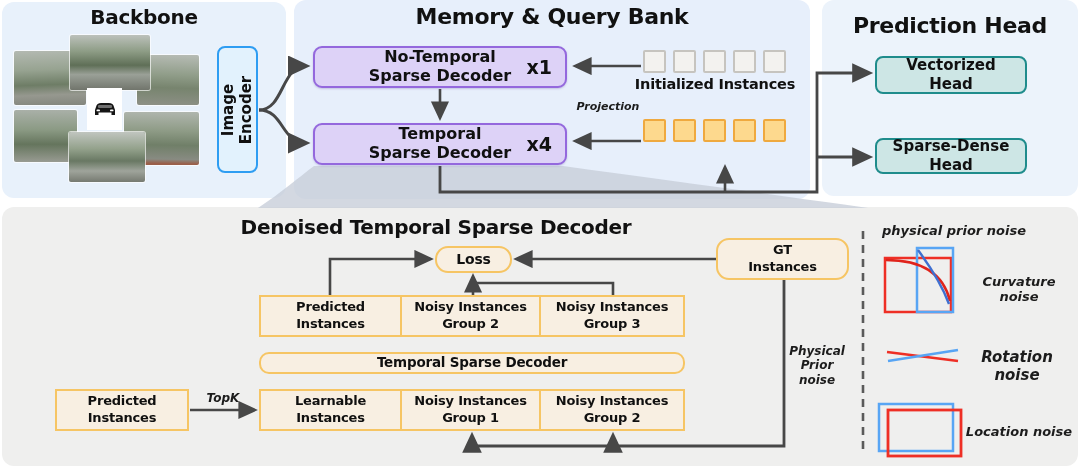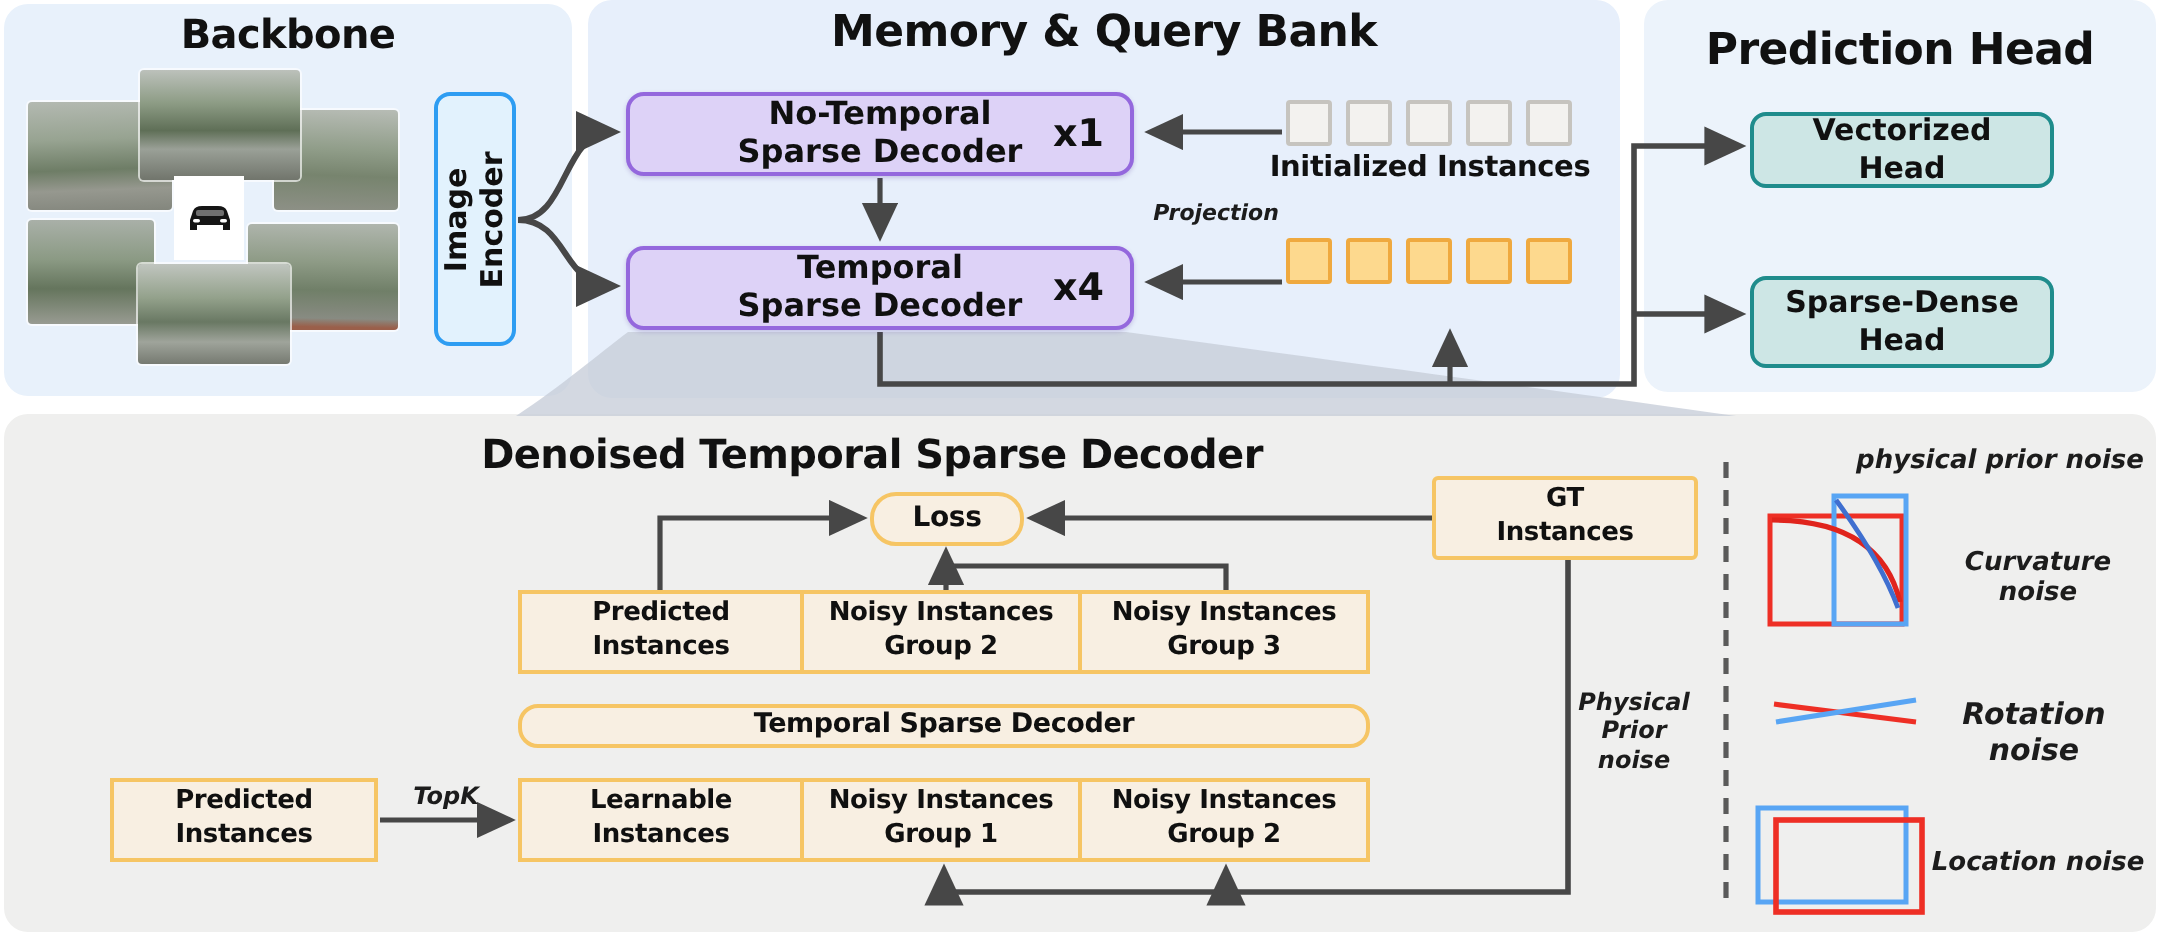--- a/index.html
+++ b/index.html
@@ -145,28 +145,28 @@
     <div class="tok temp"></div>
     <div class="tok temp"></div>
   </div>
 
   <div class="ital" style="left:572px;top:100px;width:72px;font-size:11px;font-weight:bold;">Projection</div>
 
   <div class="node teal" style="left:875px;top:56px;width:152px;height:38px;">
     <div>Vectorized</div>
     <div>Head</div>
   </div>
-  <div class="node teal" style="left:875px;top:138px;width:152px;height:46px;">
+  <div class="node teal" style="left:875px;top:138px;width:152px;height:36px;">
     <div>Sparse-Dense</div>
     <div>Head</div>
   </div>
 
   <div class="node cream rounded7" style="left:435px;top:246px;width:77px;height:27px;font-size:14px;">Loss</div>
 
-  <div class="node cream" style="left:716px;top:238px;width:133px;height:42px;border-radius:3px;">
+  <div class="node cream" style="left:716px;top:238px;width:133px;height:42px;border-radius:13px;">
     <div>GT</div>
     <div>Instances</div>
   </div>
 
   <div class="row" style="left:259px;top:295px;">
     <div class="node cream" style="width:143px;height:42px;">
       <div>Predicted</div>
       <div>Instances</div>
     </div>
     <div class="node cream" style="width:141px;height:42px;">
@@ -202,21 +202,21 @@
   </div>
 
   <div class="ital" style="left:196px;top:391px;width:54px;font-size:12px;font-weight:bold;">TopK</div>
 
   <div class="ital" style="left:788px;top:344px;width:58px;font-size:12px;font-weight:bold;line-height:1.2;">
     <div>Physical</div>
     <div>Prior</div>
     <div>noise</div>
   </div>
 
-  <div class="ital" style="left:920px;top:223px;width:160px;font-size:13px;font-weight:bold;">physical prior noise</div>
+  <div class="ital" style="left:866px;top:223px;width:160px;font-size:13px;font-weight:bold;text-align:right;">physical prior noise</div>
 
   <svg class="icon-svg" style="left:876px;top:242px;" width="84" height="76" viewBox="0 0 84 76">
     <rect x="9" y="16" width="66" height="54" fill="none" stroke="#ee2f25" stroke-width="2.5"></rect>
     <rect x="41" y="6" width="36" height="64" fill="none" stroke="#58a5f4" stroke-width="2.5"></rect>
     <path d="M10,18 C44,18 67,30 74,59" fill="none" stroke="#e0241c" stroke-width="2.6"></path>
     <path d="M42,8 C53,23 66,43 73,62" fill="none" stroke="#3f6fd0" stroke-width="2.4"></path>
   </svg>
   <div class="ital" style="left:962px;top:274px;width:114px;font-size:13px;font-weight:bold;">Curvature noise</div>
 
   <svg class="icon-svg" style="left:884px;top:344px;" width="78" height="22" viewBox="0 0 78 22">

